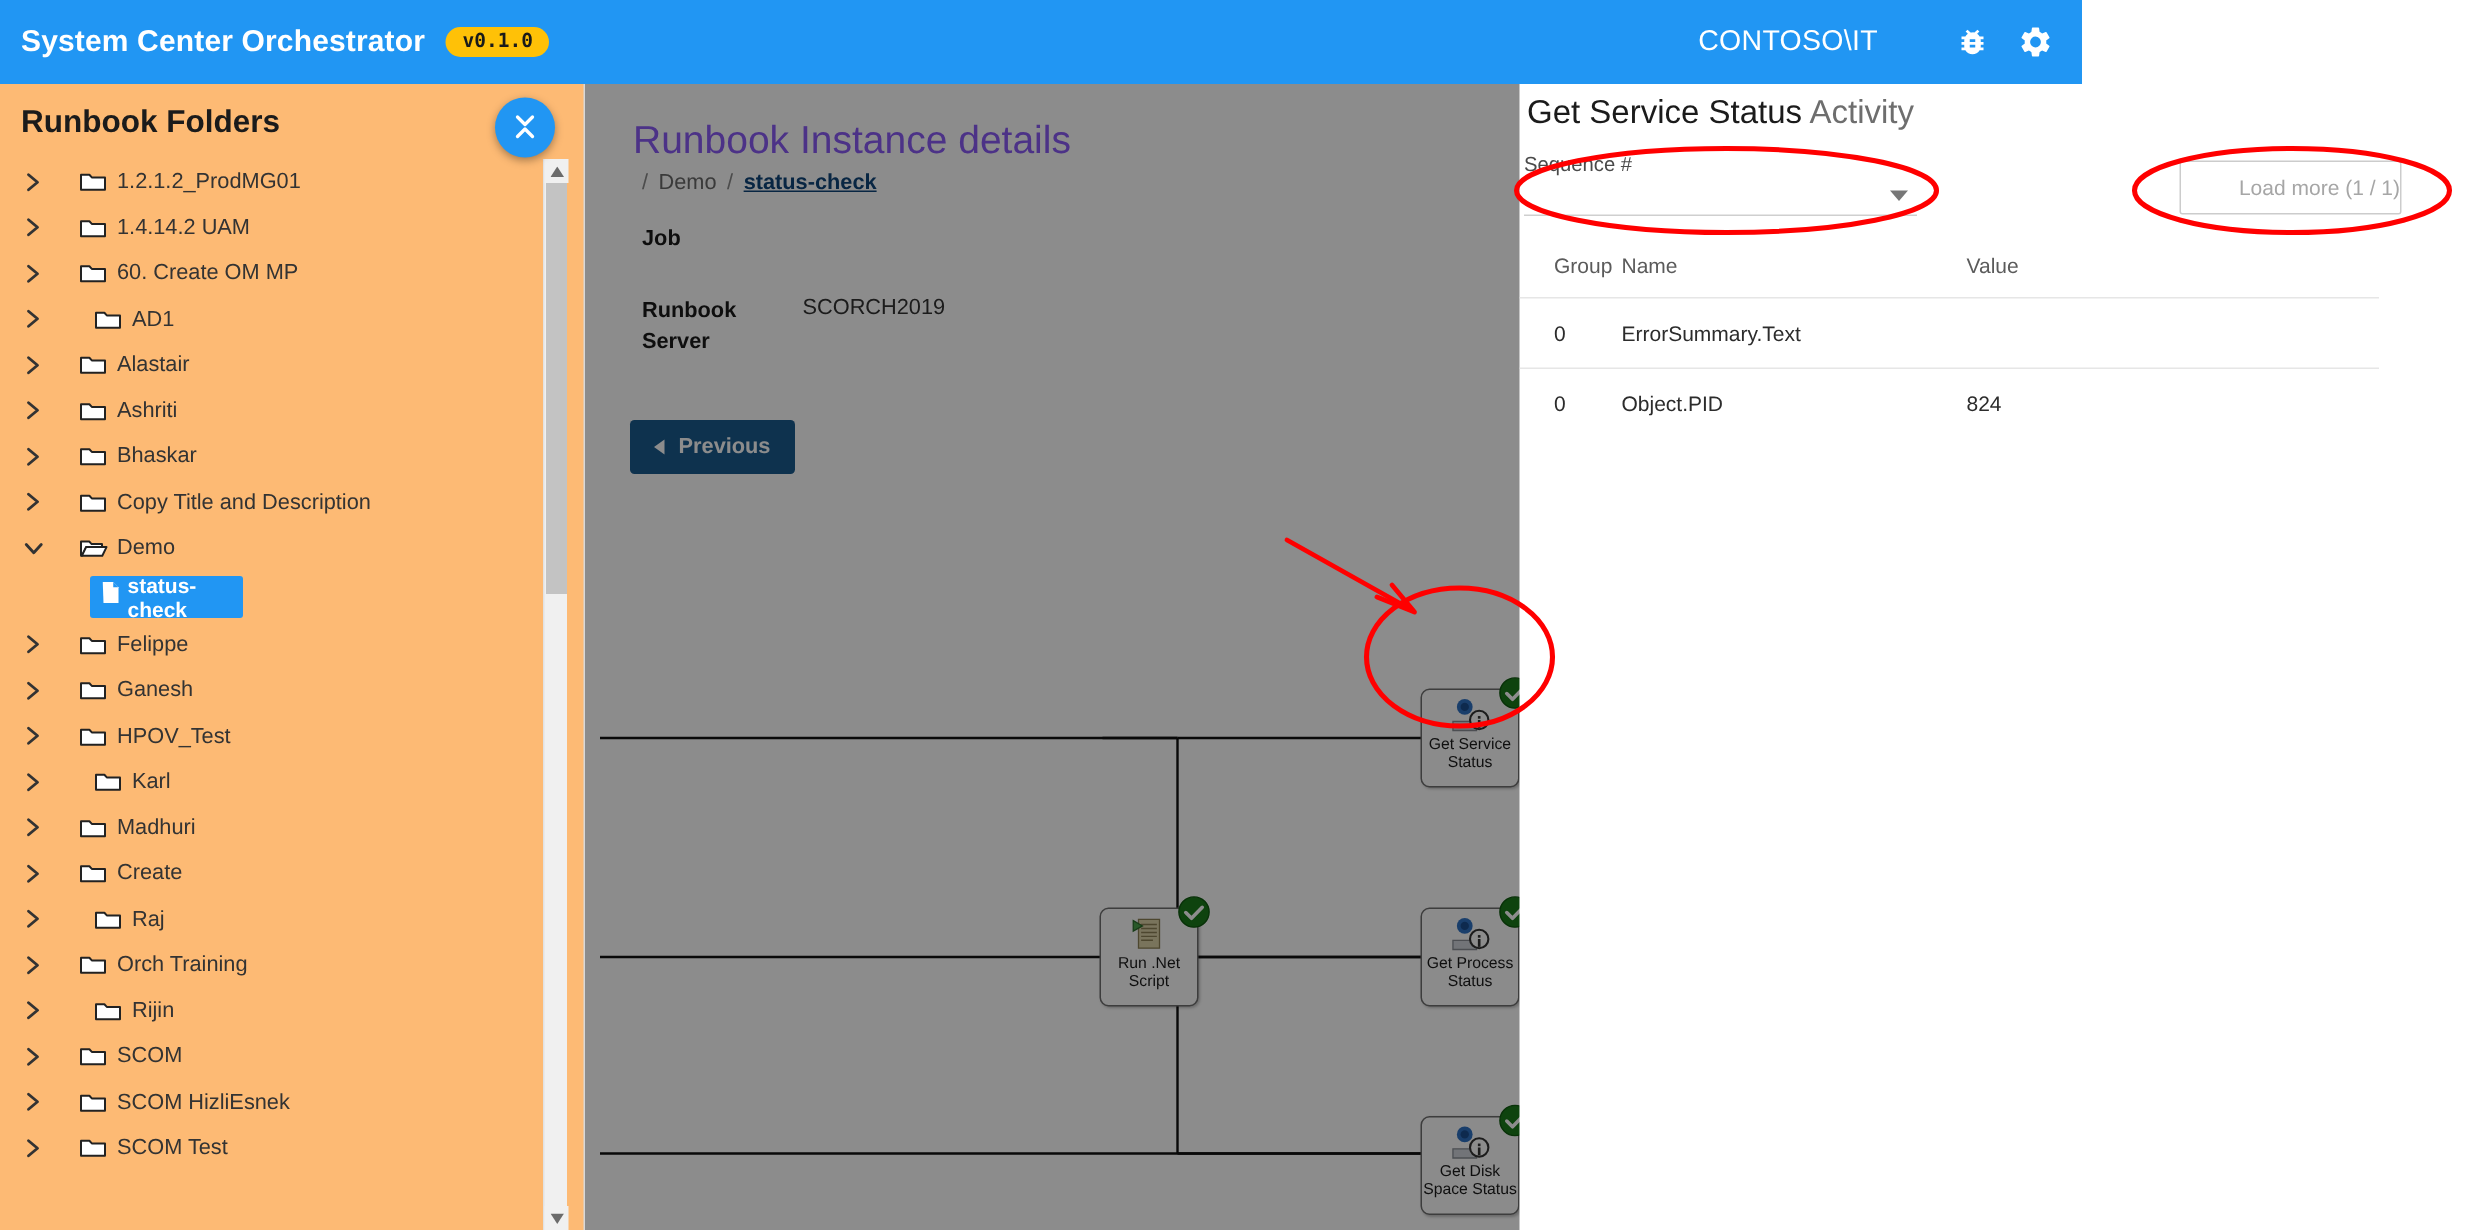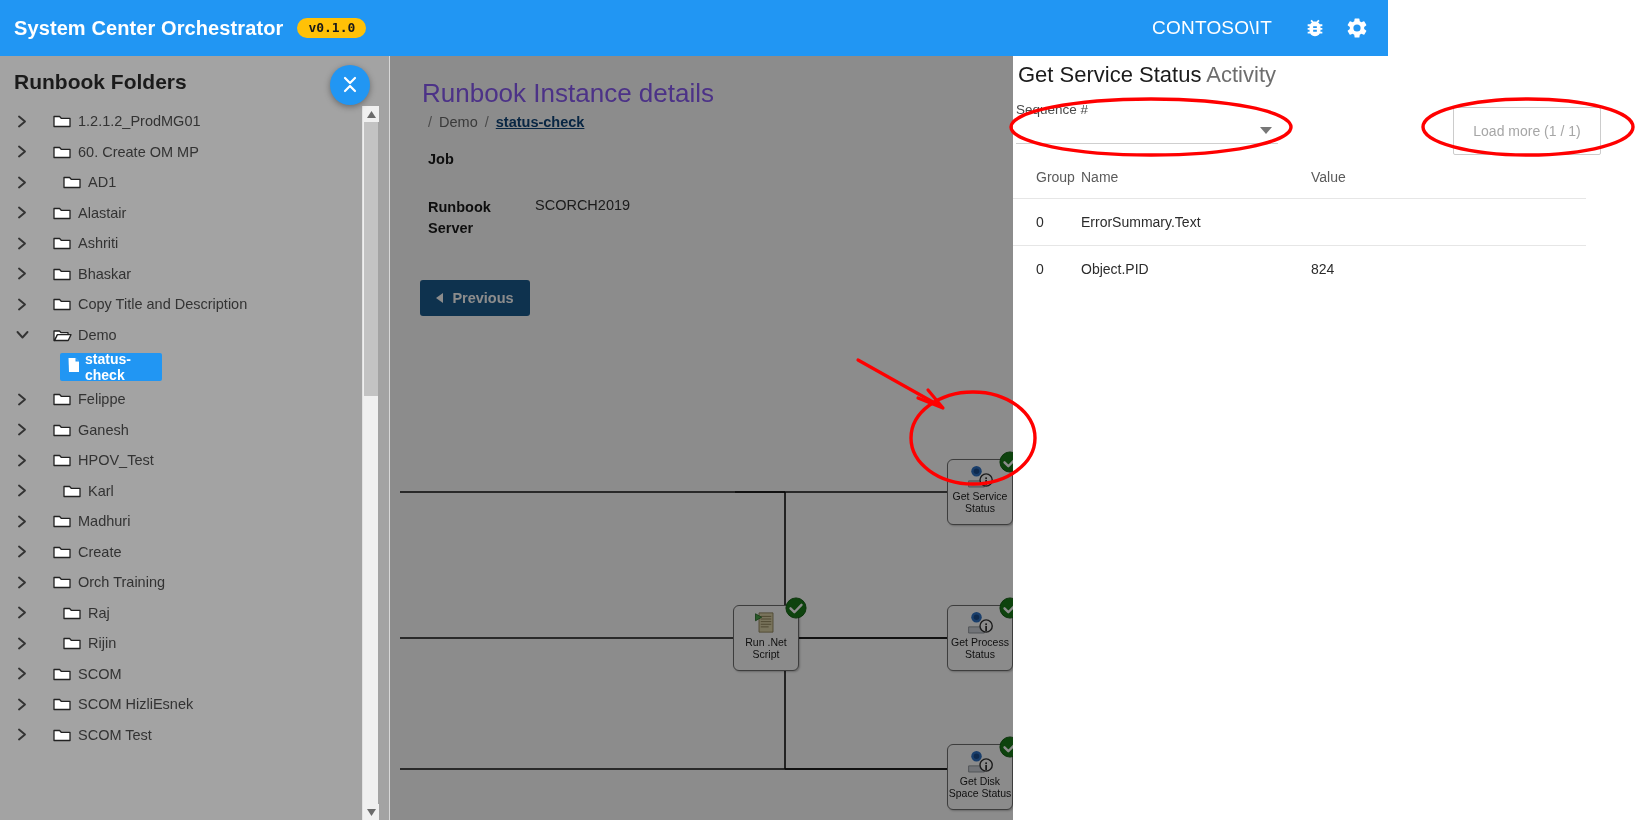--- a/index.html
+++ b/index.html
@@ -39,36 +39,36 @@
     line-height: 1;
   }
   .header-right {
     margin-left: auto;
     display: flex; align-items: center;
     padding-right: 16px;
   }
   .user-name {
     color: #ffffff;
     font-size: 19px;
-    margin-right: 16px;
+    margin-right: 36px;
     letter-spacing: .2px;
   }
   .hdr-icon {
     width: 30px; height: 30px;
     display: flex; align-items: center; justify-content: center;
     margin-left: 12px;
     cursor: pointer;
   }
   .hdr-icon svg { display:block; }
 
   
   .sidebar {
     position: absolute; top: 56px; left: 0;
     width: 390px; height: 764px;
-    background: #a3a3a3;
+    background: #fdba74;
     border-right: 1px solid #d8d8d8;
     overflow: hidden;
     z-index: 20;
   }
   .sidebar-title {
     font-size: 21px;
     font-weight: bold;
     color: #1b1b1b;
     padding: 14px 0 10px 14px;
   }
@@ -306,28 +306,28 @@
     right: 6px; bottom: 9px;
     width: 0; height: 0;
     border-left: 6px solid transparent;
     border-right: 6px solid transparent;
     border-top: 7px solid #777777;
   }
 
   .load-more-btn {
     position: absolute;
     top: 51px; left: 440px;
-    width: 148px; height: 48px;
+    width: 148px; height: 36px;
     border: 1px solid #cccccc;
     border-radius: 2px;
     background: #ffffff;
     color: #a6a6a6;
     font-size: 14px;
     font-family: "Liberation Sans", sans-serif;
-    display: flex; align-items: center; justify-content: center;
+    display: flex; align-items: center; justify-content: flex-end;
     cursor: pointer;
   }
 
   
   .annot { position: absolute; pointer-events: none; z-index: 55; }
 
   .tbl {
     position: absolute;
     top: 100px; left: 0;
     width: 573px;
@@ -398,20 +398,33 @@
         <span class="chev">
           <svg width="11" height="13" viewBox="0 0 11 13">
             <path d="M2 1.5 L8 6.5 L2 11.5" stroke="#333" stroke-width="1.9" fill="none" stroke-linecap="round" stroke-linejoin="round"></path>
           </svg>
         </span>
         <span class="folder">
           <svg width="18" height="14" viewBox="0 0 18 14">
             <path d="M1 2.5 h5.6 l1.6 1.8 H17 v8.2 H1 Z" fill="#fff" stroke="#222" stroke-width="1.3" stroke-linejoin="round"></path>
           </svg>
         </span>
+        <span class="lbl">1.4.14.2 UAM</span>
+      </div>
+      <div class="tree-row">
+        <span class="chev">
+          <svg width="11" height="13" viewBox="0 0 11 13">
+            <path d="M2 1.5 L8 6.5 L2 11.5" stroke="#333" stroke-width="1.9" fill="none" stroke-linecap="round" stroke-linejoin="round"></path>
+          </svg>
+        </span>
+        <span class="folder">
+          <svg width="18" height="14" viewBox="0 0 18 14">
+            <path d="M1 2.5 h5.6 l1.6 1.8 H17 v8.2 H1 Z" fill="#fff" stroke="#222" stroke-width="1.3" stroke-linejoin="round"></path>
+          </svg>
+        </span>
         <span class="lbl">60. Create OM MP</span>
       </div>
       <div class="tree-row indent">
         <span class="chev">
           <svg width="11" height="13" viewBox="0 0 11 13">
             <path d="M2 1.5 L8 6.5 L2 11.5" stroke="#333" stroke-width="1.9" fill="none" stroke-linecap="round" stroke-linejoin="round"></path>
           </svg>
         </span>
         <span class="folder">
           <svg width="18" height="14" viewBox="0 0 18 14">
@@ -564,45 +577,45 @@
             <path d="M2 1.5 L8 6.5 L2 11.5" stroke="#333" stroke-width="1.9" fill="none" stroke-linecap="round" stroke-linejoin="round"></path>
           </svg>
         </span>
         <span class="folder">
           <svg width="18" height="14" viewBox="0 0 18 14">
             <path d="M1 2.5 h5.6 l1.6 1.8 H17 v8.2 H1 Z" fill="#fff" stroke="#222" stroke-width="1.3" stroke-linejoin="round"></path>
           </svg>
         </span>
         <span class="lbl">Create</span>
       </div>
+      <div class="tree-row indent">
+        <span class="chev">
+          <svg width="11" height="13" viewBox="0 0 11 13">
+            <path d="M2 1.5 L8 6.5 L2 11.5" stroke="#333" stroke-width="1.9" fill="none" stroke-linecap="round" stroke-linejoin="round"></path>
+          </svg>
+        </span>
+        <span class="folder">
+          <svg width="18" height="14" viewBox="0 0 18 14">
+            <path d="M1 2.5 h5.6 l1.6 1.8 H17 v8.2 H1 Z" fill="#fff" stroke="#222" stroke-width="1.3" stroke-linejoin="round"></path>
+          </svg>
+        </span>
+        <span class="lbl">Raj</span>
+      </div>
       <div class="tree-row">
         <span class="chev">
           <svg width="11" height="13" viewBox="0 0 11 13">
             <path d="M2 1.5 L8 6.5 L2 11.5" stroke="#333" stroke-width="1.9" fill="none" stroke-linecap="round" stroke-linejoin="round"></path>
           </svg>
         </span>
         <span class="folder">
           <svg width="18" height="14" viewBox="0 0 18 14">
             <path d="M1 2.5 h5.6 l1.6 1.8 H17 v8.2 H1 Z" fill="#fff" stroke="#222" stroke-width="1.3" stroke-linejoin="round"></path>
           </svg>
         </span>
         <span class="lbl">Orch Training</span>
-      </div>
-      <div class="tree-row indent">
-        <span class="chev">
-          <svg width="11" height="13" viewBox="0 0 11 13">
-            <path d="M2 1.5 L8 6.5 L2 11.5" stroke="#333" stroke-width="1.9" fill="none" stroke-linecap="round" stroke-linejoin="round"></path>
-          </svg>
-        </span>
-        <span class="folder">
-          <svg width="18" height="14" viewBox="0 0 18 14">
-            <path d="M1 2.5 h5.6 l1.6 1.8 H17 v8.2 H1 Z" fill="#fff" stroke="#222" stroke-width="1.3" stroke-linejoin="round"></path>
-          </svg>
-        </span>
-        <span class="lbl">Raj</span>
       </div>
       <div class="tree-row indent">
         <span class="chev">
           <svg width="11" height="13" viewBox="0 0 11 13">
             <path d="M2 1.5 L8 6.5 L2 11.5" stroke="#333" stroke-width="1.9" fill="none" stroke-linecap="round" stroke-linejoin="round"></path>
           </svg>
         </span>
         <span class="folder">
           <svg width="18" height="14" viewBox="0 0 18 14">
             <path d="M1 2.5 h5.6 l1.6 1.8 H17 v8.2 H1 Z" fill="#fff" stroke="#222" stroke-width="1.3" stroke-linejoin="round"></path>

